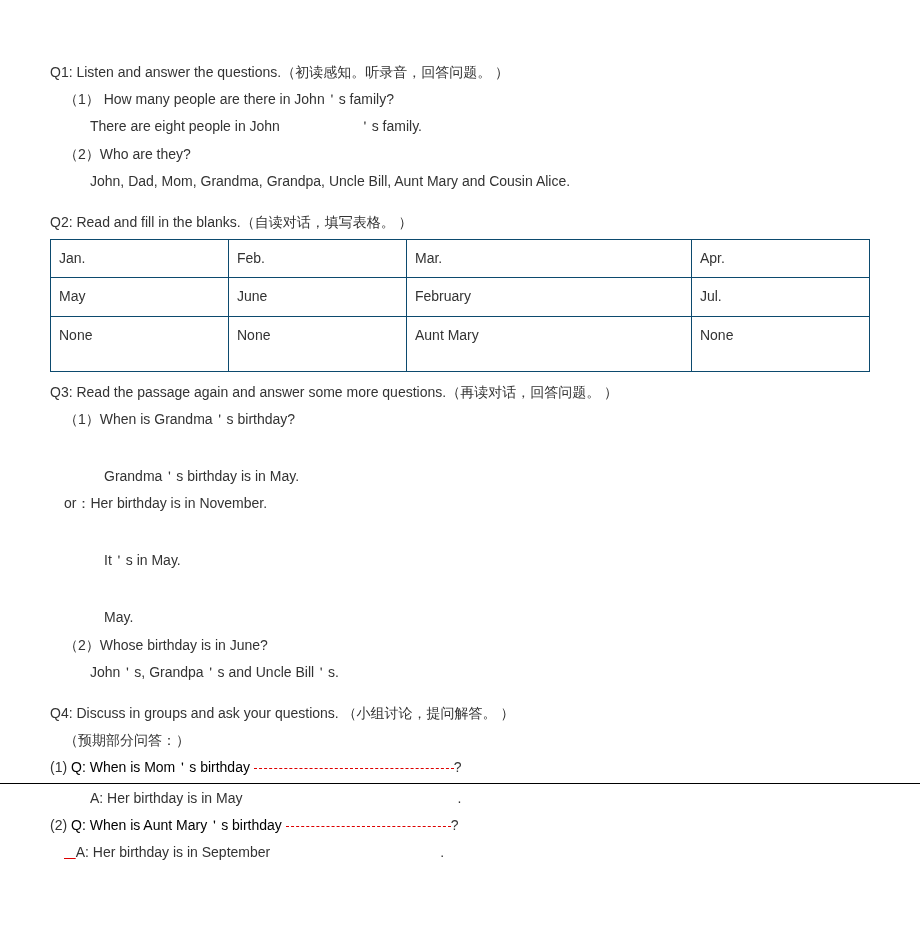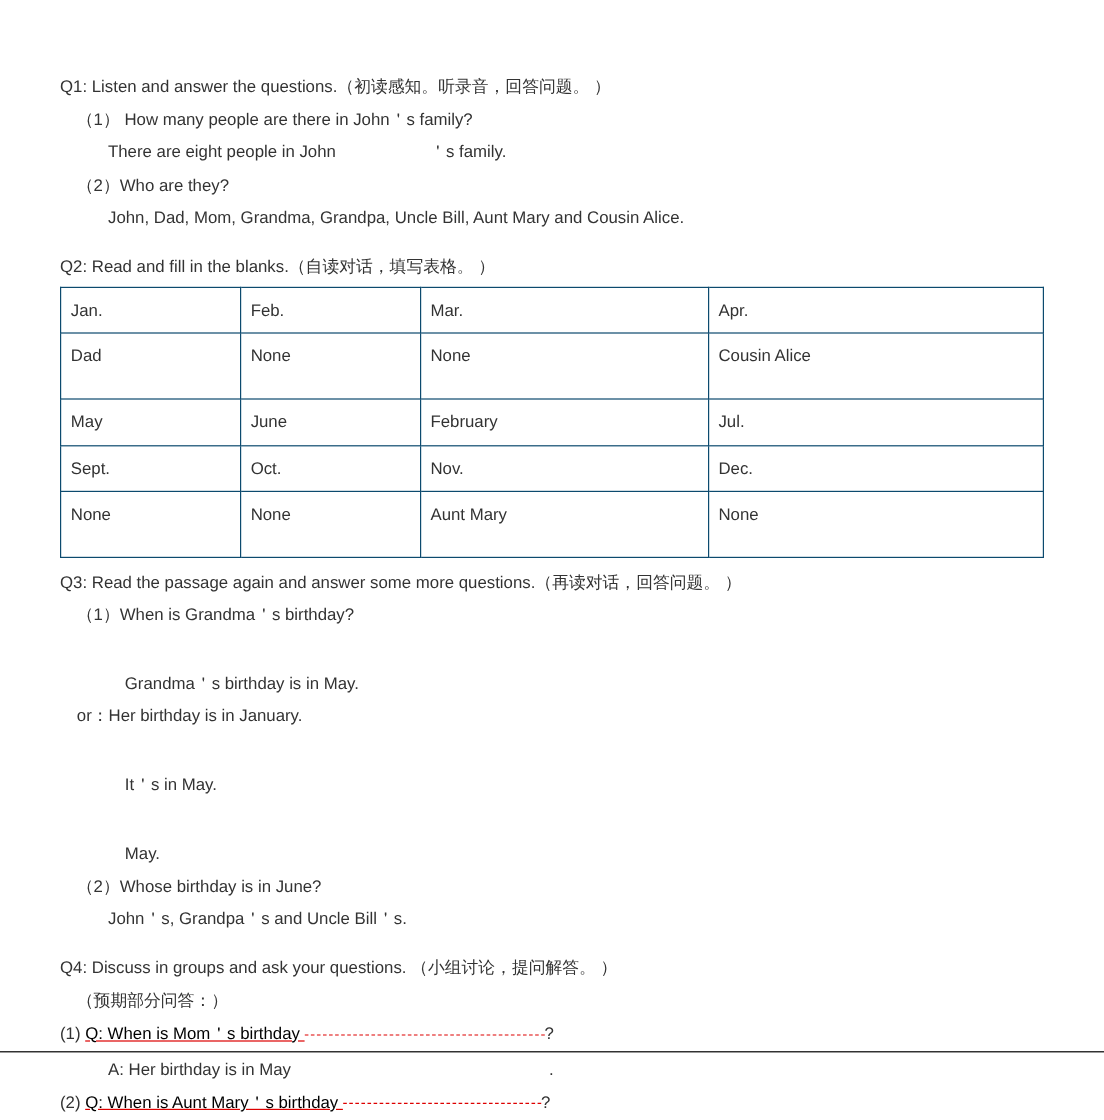--- a/index.html
+++ b/index.html
@@ -27,21 +27,20 @@
   td {
     border: 1px solid #0c4a6e;
     padding: 6px 8px;
     vertical-align: top;
     font-size: 14px;
     height: 22px;
   }
   td.tall { height: 42px; }
   .gap { height: 14px; }
   .u-red {
-    text-decoration: underline;
     text-decoration-color: #d00;
     color: #000;
   }
   .dashfill {
     display: inline-block;
     border-bottom: 1px dashed #d00;
     position: relative;
     top: -3px;
   }
   .hr-full {
@@ -73,50 +72,38 @@
 <div class="line">Q2: Read and fill in the blanks.（自读对话，填写表格。      ）</div>
 <table>
   <tbody>
       <tr>
     <td>Jan.</td>
     <td>Feb.</td>
     <td>Mar.</td>
     <td>Apr.</td>
   </tr>
   <tr>
-    <td class="tall">Dad</td>
-    <td>None</td>
-    <td>None</td>
-    <td>Cousin Alice</td>
-  </tr>
-  <tr>
     <td>May</td>
     <td>June</td>
     <td>February</td>
     <td>Jul.</td>
-  </tr>
-  <tr>
-    <td>Sept.</td>
-    <td>Oct.</td>
-    <td>Nov.</td>
-    <td>Dec.</td>
   </tr>
   <tr>
     <td class="tall">None</td>
     <td>None</td>
     <td>Aunt Mary</td>
     <td>None</td>
   </tr>
 </tbody>
   </table>
 
 <div class="line">Q3: Read the passage again and answer some more questions.（再读对话，回答问题。      ）</div>
 <div class="line indent1">（1）When is Grandma＇s birthday?</div>
 <div class="line indent3">Grandma＇s birthday is in May.</div>
-<div class="line indent1">or：Her birthday is in January.</div>
+<div class="line indent1">or：Her birthday is in November.</div>
 <div class="line indent3">It＇s in May.</div>
 <div class="line indent3">May.</div>
 <div class="line indent1">（2）Whose birthday is in June?</div>
 <div class="line indent2">John＇s, Grandpa＇s and Uncle Bill＇s.</div>
 
 <div class="gap"></div>
 
 <div class="line">Q4: Discuss in groups and ask your questions. （小组讨论，提问解答。  ）</div>
 <div class="line indent1">（预期部分问答：）</div>
 

